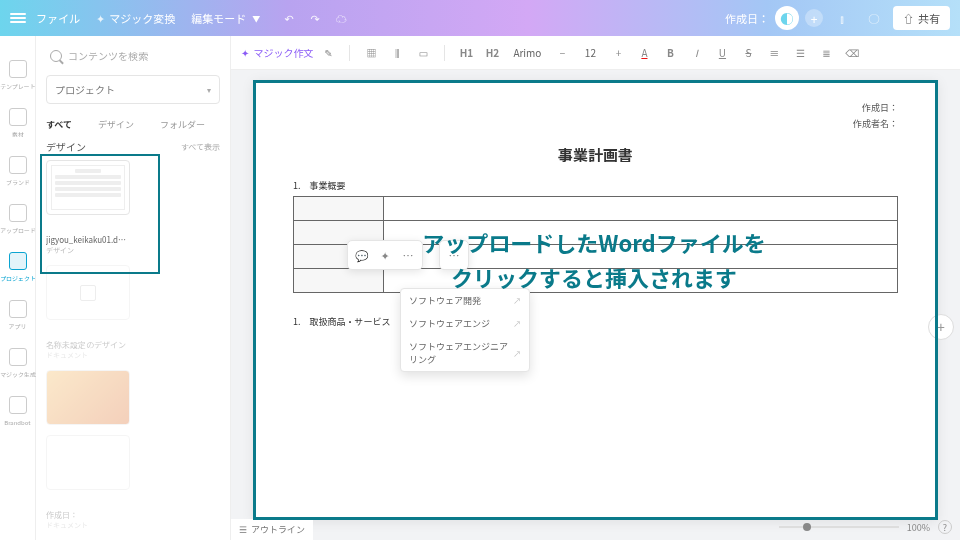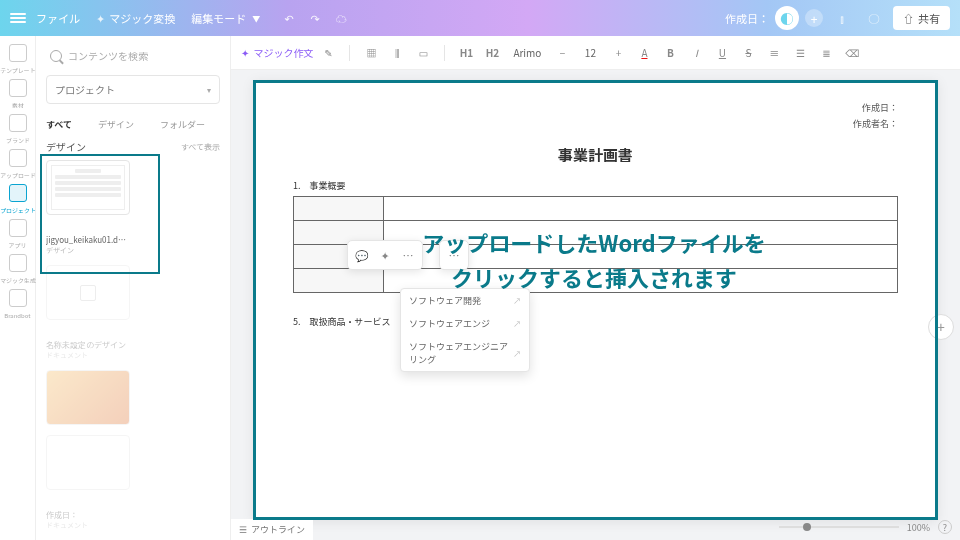--- a/index.html
+++ b/index.html
@@ -10,21 +10,21 @@
 .topbar .menu-item{margin-right:16px;cursor:pointer;display:flex;align-items:center;gap:4px}
 .topbar .star{color:#fff;opacity:.8}
 .topbar .caret{font-size:8px;margin-left:2px}
 .topbar .tb-icon{width:22px;height:22px;display:flex;align-items:center;justify-content:center;border-radius:4px;margin:0 2px;cursor:pointer;opacity:.9}
 .topbar .spacer{flex:1}
 .topbar .right{display:flex;align-items:center;gap:6px}
 .topbar .avatar{width:24px;height:24px;border-radius:50%;background:#fff;color:#6dd5ed;font-size:14px;display:flex;align-items:center;justify-content:center;font-weight:bold}
 .topbar .plus{width:18px;height:18px;border-radius:50%;background:rgba(255,255,255,.3);display:flex;align-items:center;justify-content:center;font-size:12px}
 .topbar .share-btn{background:#fff;color:#555;padding:4px 10px;border-radius:4px;display:flex;align-items:center;gap:4px;font-size:11px}
 .main{display:flex;height:504px}
-.rail{width:36px;background:#fff;border-right:1px solid #eee;display:flex;flex-direction:column;align-items:center;padding-top:8px;gap:4px}
+.rail{width:36px;background:#fff;border-right:1px solid #eee;display:flex;flex-direction:column;align-items:center;padding-top:24px;gap:17px}
 .rail .ri{width:36px;display:flex;flex-direction:column;align-items:center;gap:3px;cursor:pointer;color:#aaa}
 .rail .ri .ico{width:18px;height:18px;border:1.5px solid #ccc;border-radius:3px}
 .rail .ri .lbl{font-size:7px;transform:scale(.85);white-space:nowrap}
 .rail .ri.active{color:#0aa4d1}
 .rail .ri.active .ico{border-color:#0aa4d1;background:#e3f4fa}
 .sidebar{width:195px;background:#fff;border-right:1px solid #eee;padding:8px 10px;overflow:hidden;position:relative}
 .search{display:flex;align-items:center;padding:4px;border-radius:4px;font-size:10px;color:#aaa;gap:6px}
 .search .mag{width:12px;height:12px;border:1.5px solid #aaa;border-radius:50%;position:relative}
 .search .mag:after{content:"";position:absolute;width:5px;height:1.5px;background:#aaa;bottom:-2px;right:-3px;transform:rotate(45deg)}
 .sel{border:1px solid #e5e5e5;border-radius:4px;padding:6px 8px;font-size:10px;color:#777;margin-top:8px;display:flex;justify-content:space-between;align-items:center}
@@ -248,21 +248,21 @@
           <tr>
                 <td class="lbl"></td>
                 <td></td>
               </tr>
           <tr>
                 <td class="lbl"></td>
                 <td></td>
               </tr>
         </tbody>
           </table>
-        <div class="num" style="margin-top:22px">5.　取扱商品・サービス</div>
+        <div class="num" style="margin-top:22px">1.　取扱商品・サービス</div>
       </div>
     </div>
 
     <div class="float-toolbar" style="top:204px;left:116px">
       <div class="ti">💬</div>
       <div class="ti">✦</div>
       <div class="ti">⋯</div>
     </div>
     <div class="float-toolbar" style="top:204px;left:208px">
       <div class="ti">⋯</div>

